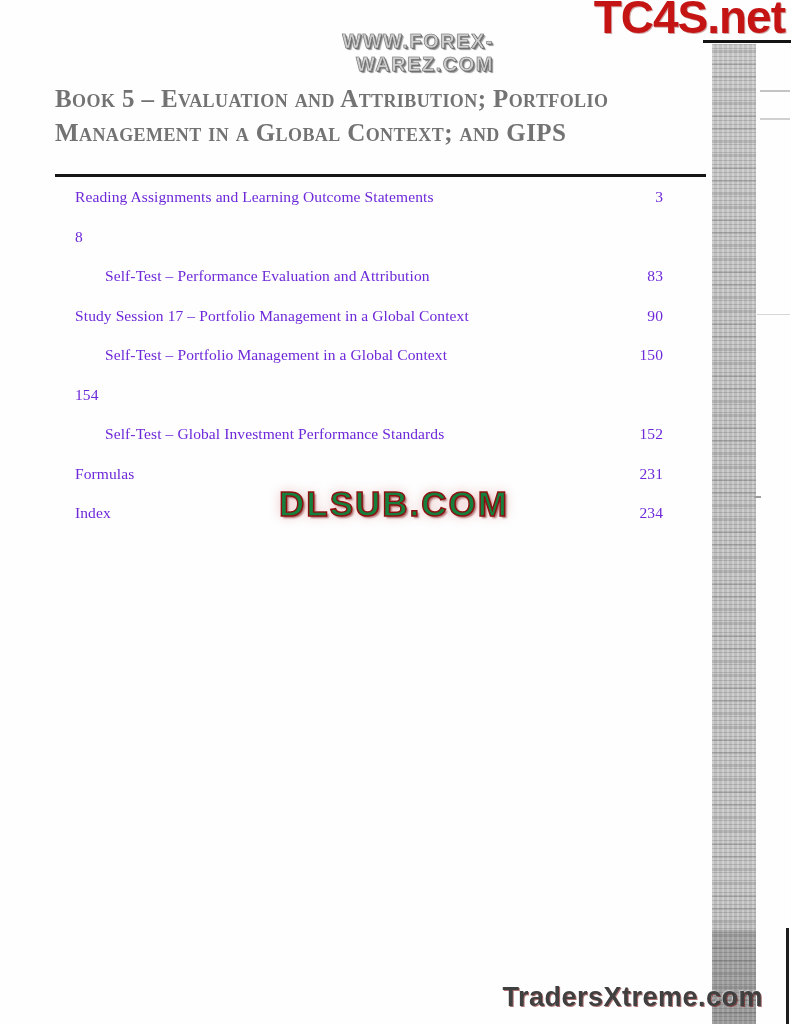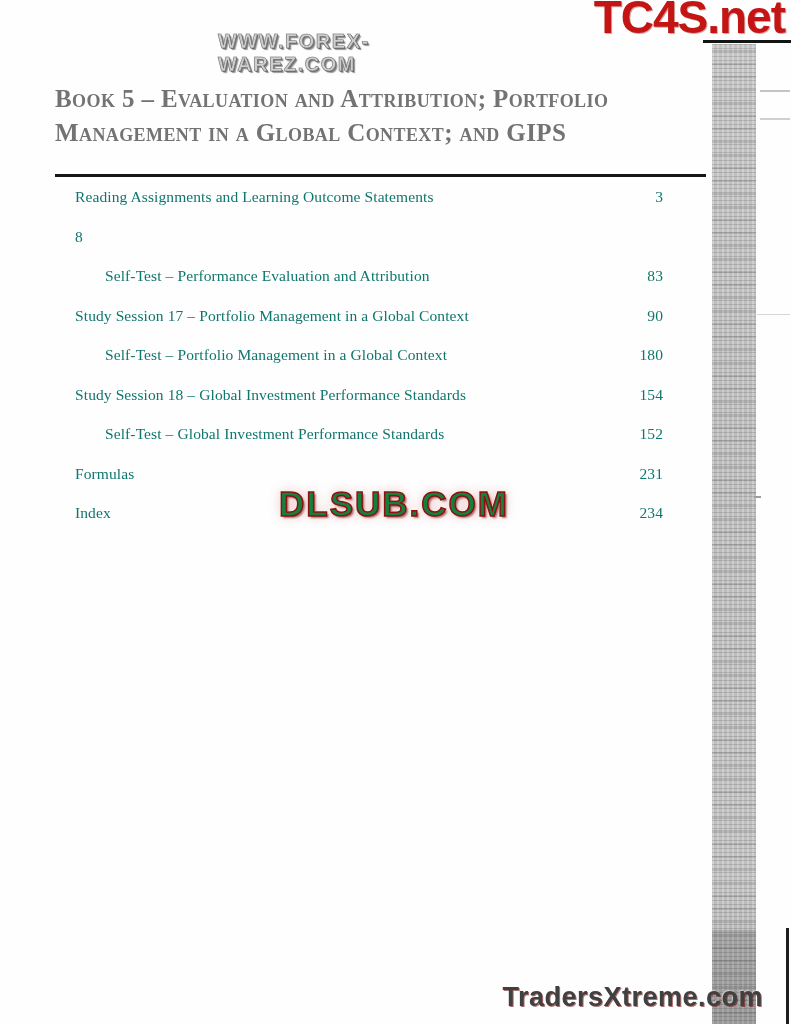--- a/index.html
+++ b/index.html
@@ -8,21 +8,21 @@
     position: relative;
     width: 791px; height: 1024px;
     background: #fefefe;
     overflow: hidden;
     font-family: "Liberation Serif", serif;
   }
 
   
   .fw-badge {
     position: absolute; left: 218px; top: 30px; width: 276px;
-    text-align: left;
+    text-align: right;
     font-family: "Liberation Sans", sans-serif;
     font-weight: 700; font-size: 20px; letter-spacing: 1.5px;
     color: #cfcfcf;
     -webkit-text-stroke: 0.6px #6f6f6f;
     text-shadow: 1px 1px 0 #707070, 2px 2px 1px #9a9a9a, -1px -1px 0 #f2f2f2;
   }
   .tc4s {
     position: absolute; right: 6px; top: -6px;
     font-family: "Liberation Sans", sans-serif;
     font-weight: 800; font-size: 46px; line-height: 1;
@@ -45,21 +45,21 @@
     color: #737373;
   }
   .rule {
     position: absolute; left: 55px; top: 174px; width: 651px; height: 3px;
     background: #161616;
   }
 
   
   .toc {
     position: absolute; left: 75px; top: 188px; width: 588px;
-    font-size: 15.5px; color: #0f766e; letter-spacing: .1px;
+    font-size: 15.5px; color: #6d28d9; letter-spacing: .1px;
   }
   .row { display: flex; justify-content: space-between; align-items: baseline; margin-bottom: 21.5px; }
   .row .lbl { white-space: nowrap; }
   .row .pg { white-space: nowrap; }
   .row.indent .lbl { padding-left: 30px; }
 
   
   .dlsub {
     position: absolute; left: 256px; top: 486px; width: 276px;
     text-align: center;
@@ -130,24 +130,23 @@
     <div class="row indent">
       <span class="lbl">Self-Test – Performance Evaluation and Attribution</span>
       <span class="pg">83</span>
     </div>
     <div class="row">
       <span class="lbl">Study Session 17 – Portfolio Management in a Global Context</span>
       <span class="pg">90</span>
     </div>
     <div class="row indent">
       <span class="lbl">Self-Test – Portfolio Management in a Global Context</span>
-      <span class="pg">180</span>
+      <span class="pg">150</span>
     </div>
     <div class="row">
-      <span class="lbl">Study Session 18 – Global Investment Performance Standards</span>
       <span class="pg">154</span>
     </div>
     <div class="row indent">
       <span class="lbl">Self-Test – Global Investment Performance Standards</span>
       <span class="pg">152</span>
     </div>
     <div class="row">
       <span class="lbl">Formulas</span>
       <span class="pg">231</span>
     </div>

